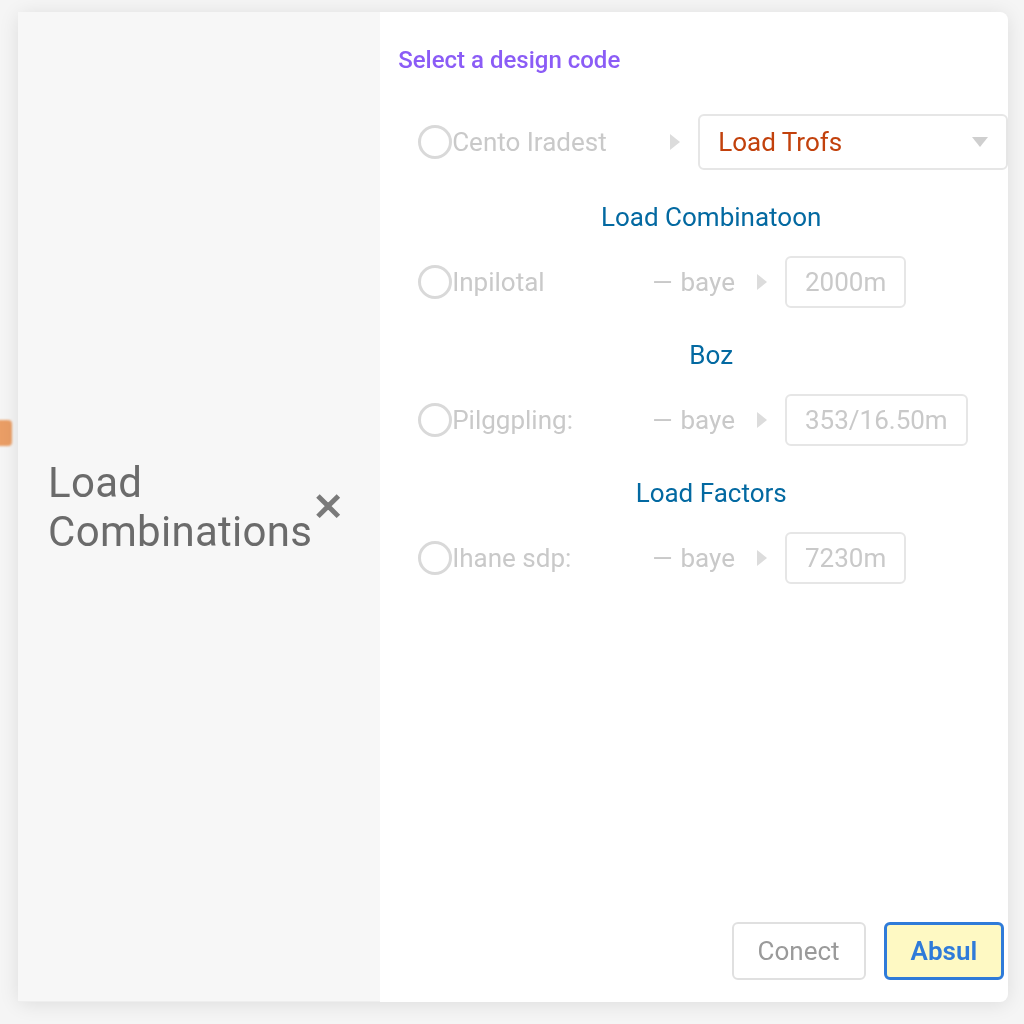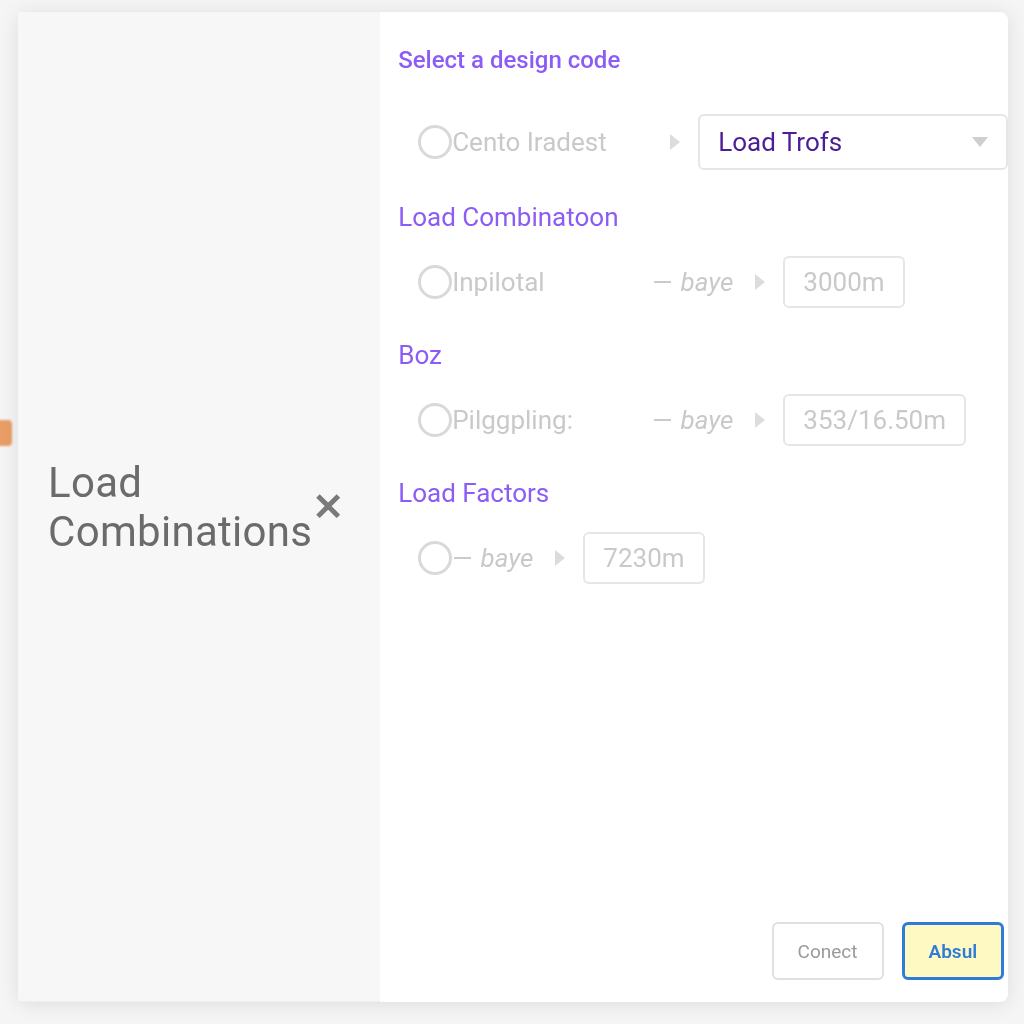--- a/index.html
+++ b/index.html
@@ -80,74 +80,74 @@
     font-size: 26px;
     margin: 0 10px 0 0;
     flex-shrink: 0;
     letter-spacing: -2px;
   }
   .mid-label {
     font-size: 26px;
     color: #c9c9c9;
     margin-right: 4px;
     flex-shrink: 0;
-    font-style: italic;
   }
   .dropdown {
     display: flex;
     align-items: center;
     border: 2px solid #e6e6e6;
     border-radius: 6px;
     height: 56px;
     padding: 0 18px;
     min-width: 310px;
     justify-content: space-between;
     cursor: pointer;
   }
   .dropdown-text {
     font-size: 26px;
-    color: #4c1d95;
+    color: #c2410c;
   }
   .dropdown-caret {
     width: 0; height: 0;
     border-left: 8px solid transparent;
     border-right: 8px solid transparent;
     border-top: 10px solid #cfcfcf;
   }
   .value-box {
     border: 2px solid #e6e6e6;
     border-radius: 6px;
     height: 52px;
     padding: 0 18px;
     display: flex;
     align-items: center;
     font-size: 26px;
     color: #c9c9c9;
     min-width: 110px;
   }
   .section-heading {
     font-size: 26px;
-    color: #8b5cf6;
-    margin: 32px 0 24px 0;
+    color: #0369a1;
+    margin: 32px 0 24px 16px;
+    text-align: center;
   }
   .footer {
     position: absolute;
     right: 22px;
     bottom: 22px;
     display: flex;
     gap: 18px;
   }
   .btn {
     height: 58px;
     padding: 0 24px;
     border-radius: 6px;
     display: flex;
     align-items: center;
     justify-content: center;
-    font-size: 19px;
+    font-size: 26px;
     cursor: pointer;
   }
   .btn-secondary {
     border: 2px solid #e0e0e0;
     color: #9a9a9a;
     background: #fff;
   }
   .btn-primary {
     border: 3px solid #2f7bd9;
     color: #2f7bd9;
@@ -181,36 +181,37 @@
       </div>
     </div>
 
     <div class="section-heading">Load Combinatoon</div>
     <div class="row">
       <div class="radio-circle"></div>
       <div class="row-label">Inpilotal</div>
       <div class="dash">—</div>
       <div class="mid-label">baye</div>
       <div class="tri"></div>
-      <div class="value-box">3000m</div>
+      <div class="value-box">2000m</div>
     </div>
 
     <div class="section-heading">Boz</div>
     <div class="row">
       <div class="radio-circle"></div>
       <div class="row-label">Pilggpling:</div>
       <div class="dash">—</div>
       <div class="mid-label">baye</div>
       <div class="tri"></div>
       <div class="value-box">353/16.50m</div>
     </div>
 
     <div class="section-heading">Load Factors</div>
     <div class="row">
       <div class="radio-circle"></div>
+      <div class="row-label">Ihane sdp:</div>
       <div class="dash">—</div>
       <div class="mid-label">baye</div>
       <div class="tri"></div>
       <div class="value-box">7230m</div>
     </div>
 
     <div class="footer">
       <div class="btn btn-secondary">Conect</div>
       <div class="btn btn-primary">Absul</div>
     </div>

